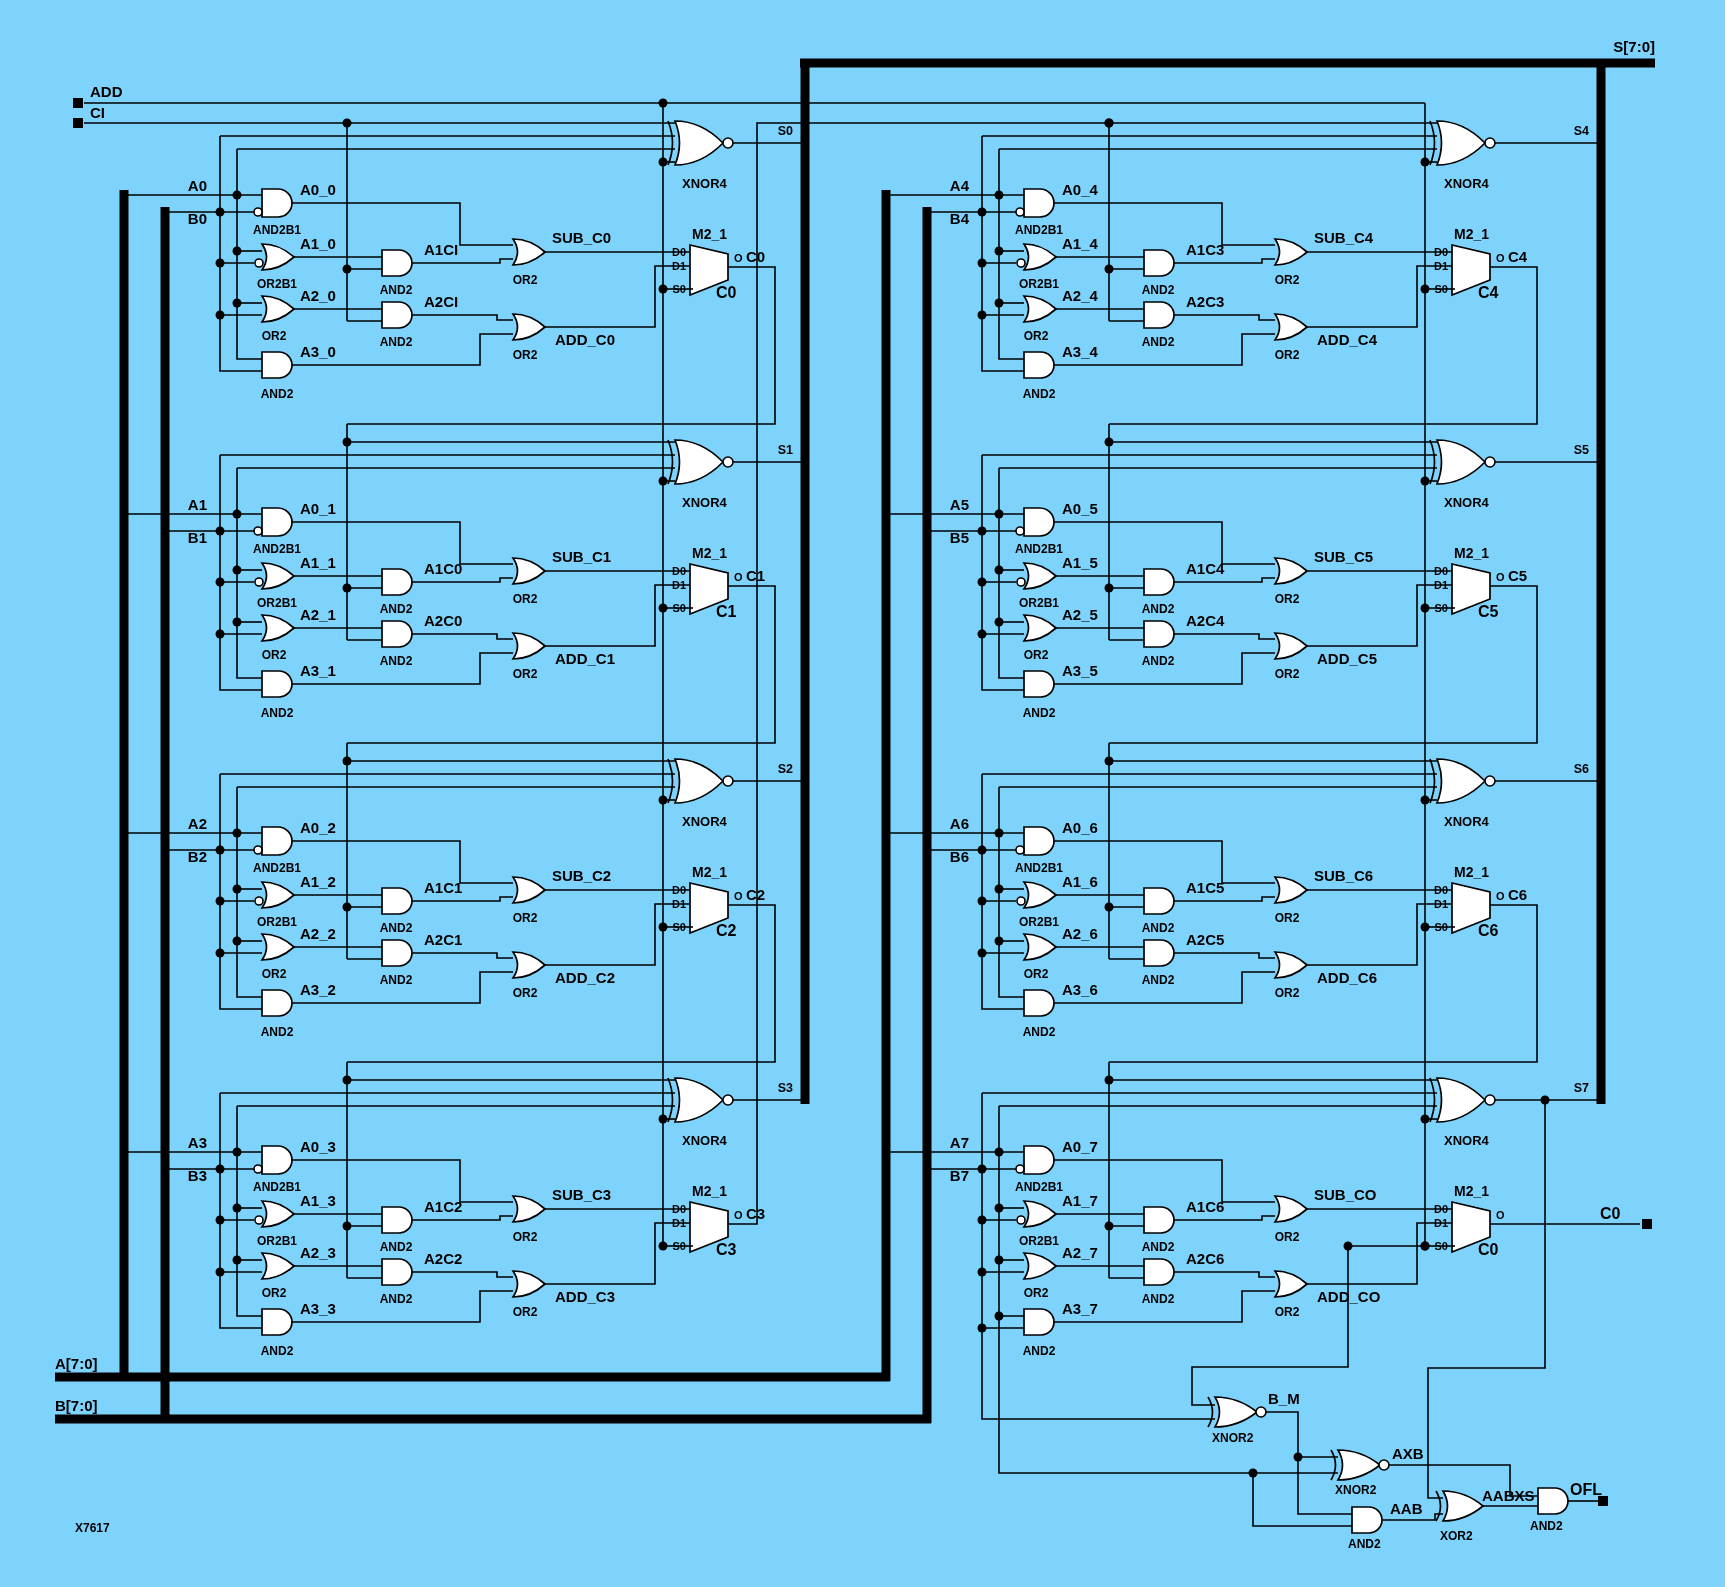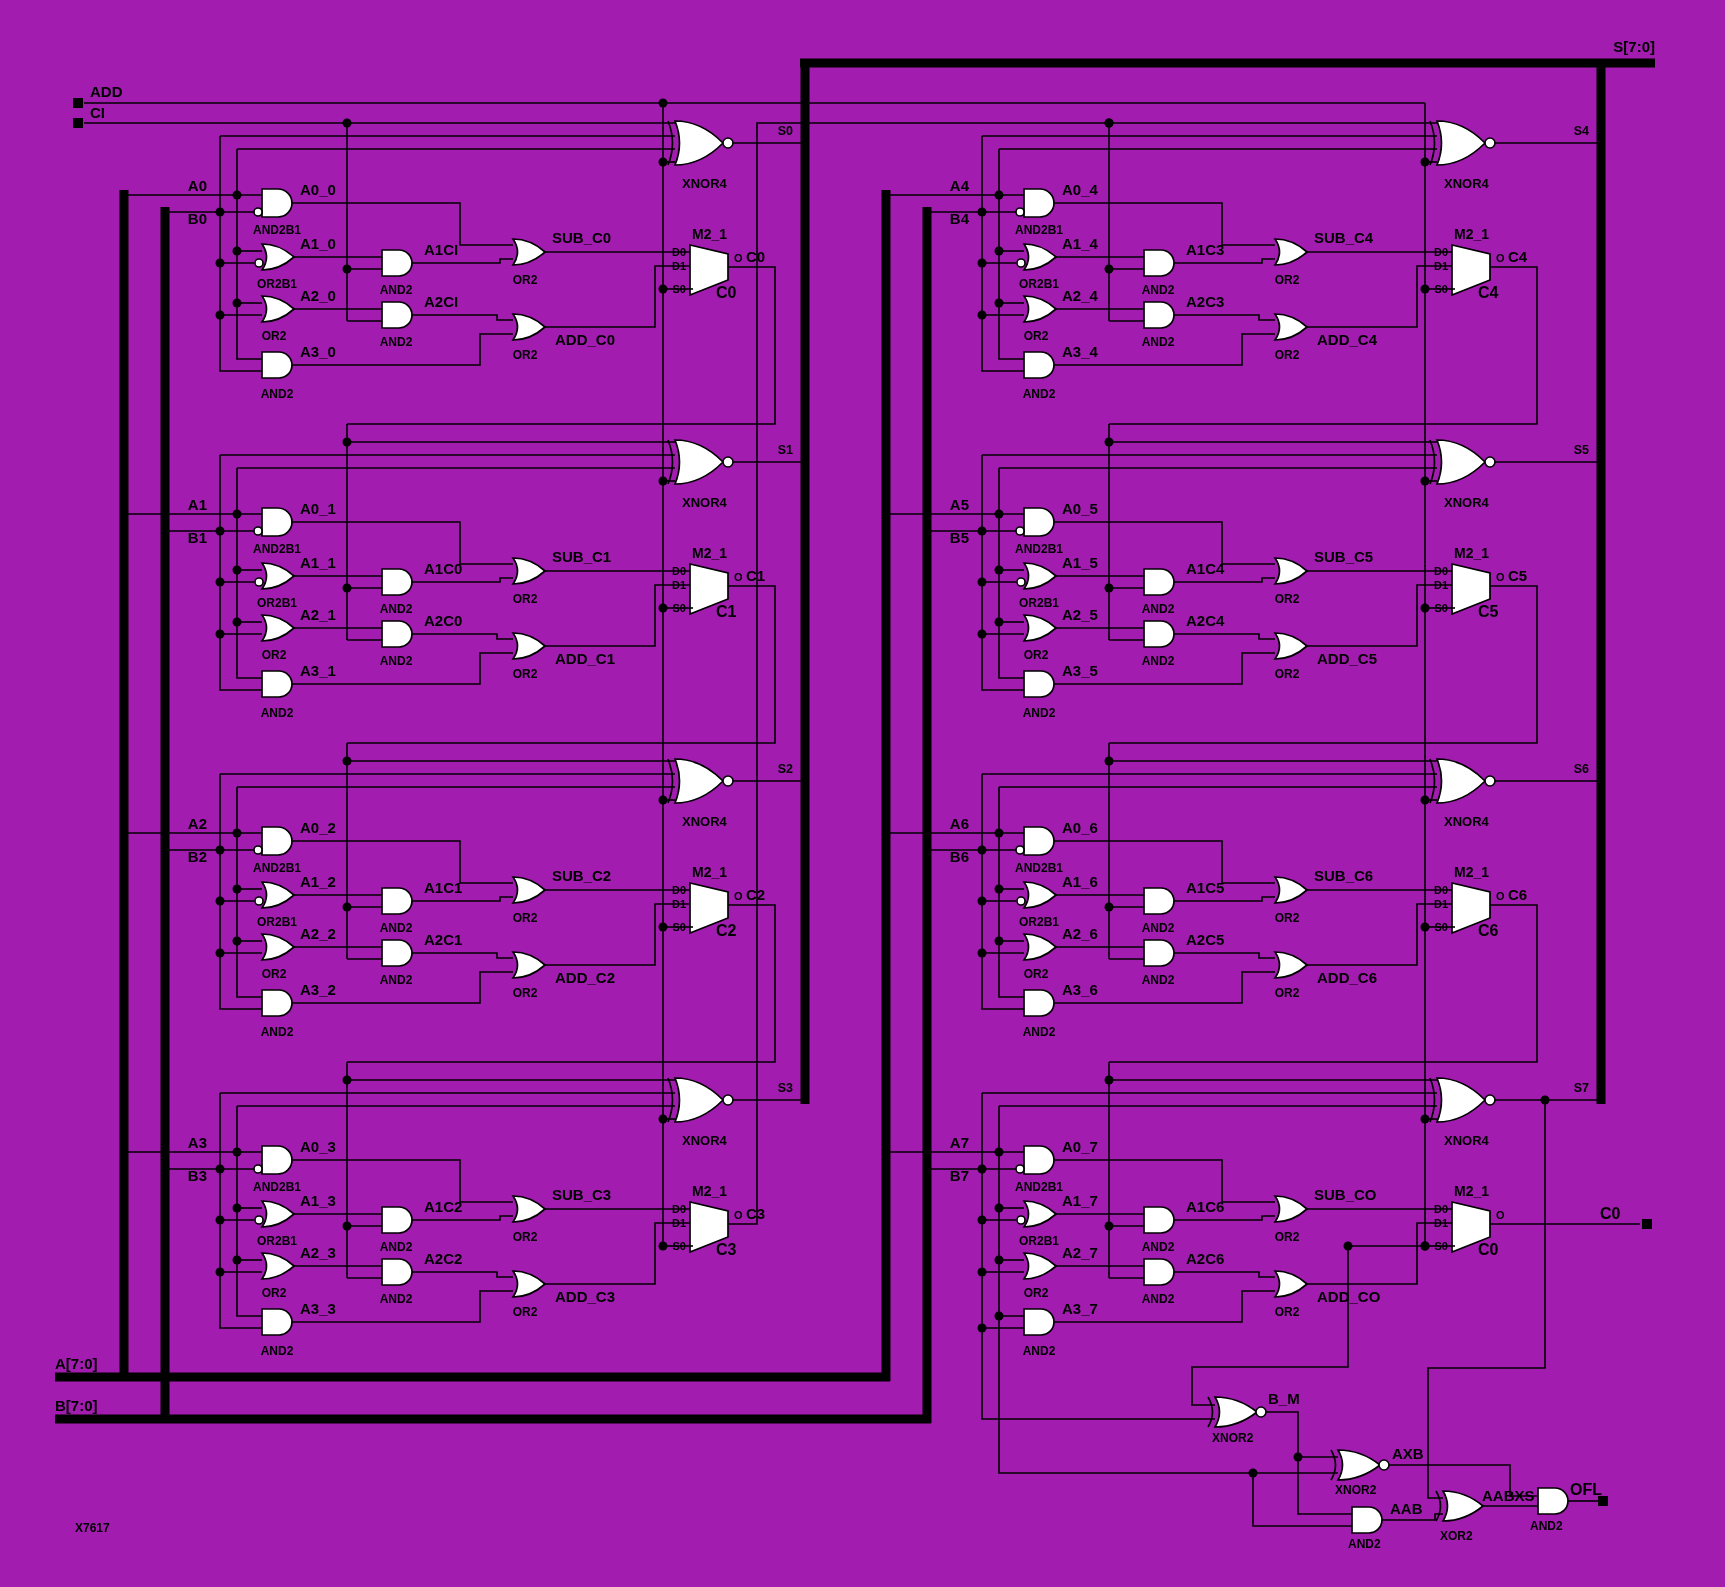--- a/index.html
+++ b/index.html
@@ -1,16 +1,16 @@
 <!DOCTYPE html>
 <html><head>
 <meta charset="utf-8">
 <style>
   html,body{margin:0;padding:0;background:#ffffff;}
-  .canvas{position:relative;width:1725px;height:1587px;background:#a21caf;overflow:hidden;}
+  .canvas{position:relative;width:1725px;height:1587px;background:#7dd3fc;overflow:hidden;}
   svg{display:block;}
   text{font-family:"Liberation Sans","DejaVu Sans",sans-serif;font-weight:bold;fill:#000;}
 </style>
 </head>
 <body>
 
 <div class="canvas">
   <svg id="schem" width="1725" height="1587" viewBox="0 0 1725 1587">
       <polyline points="800,63 1655,63" fill="none" stroke="#000" stroke-width="9"></polyline>
       <polyline points="805,59 805,1104" fill="none" stroke="#000" stroke-width="9"></polyline>

